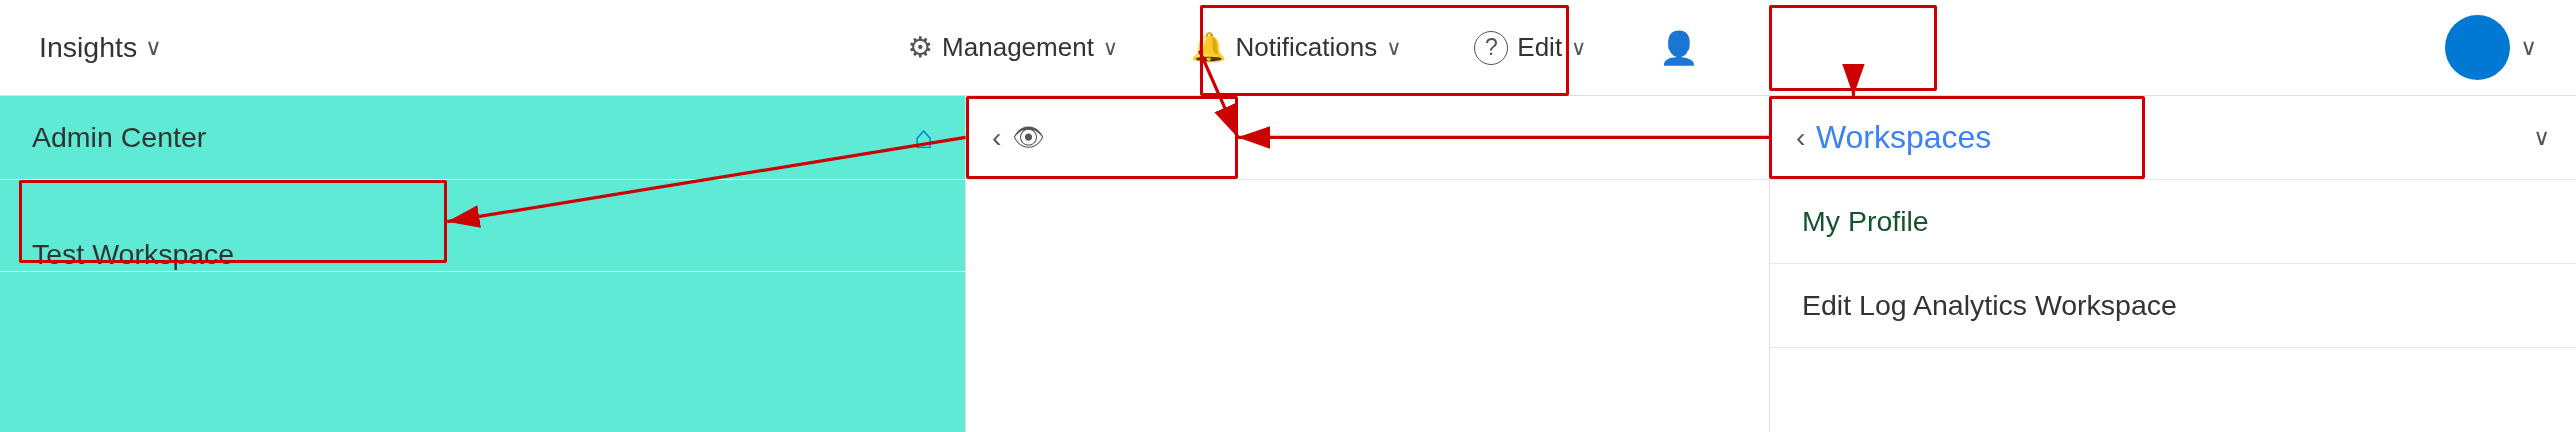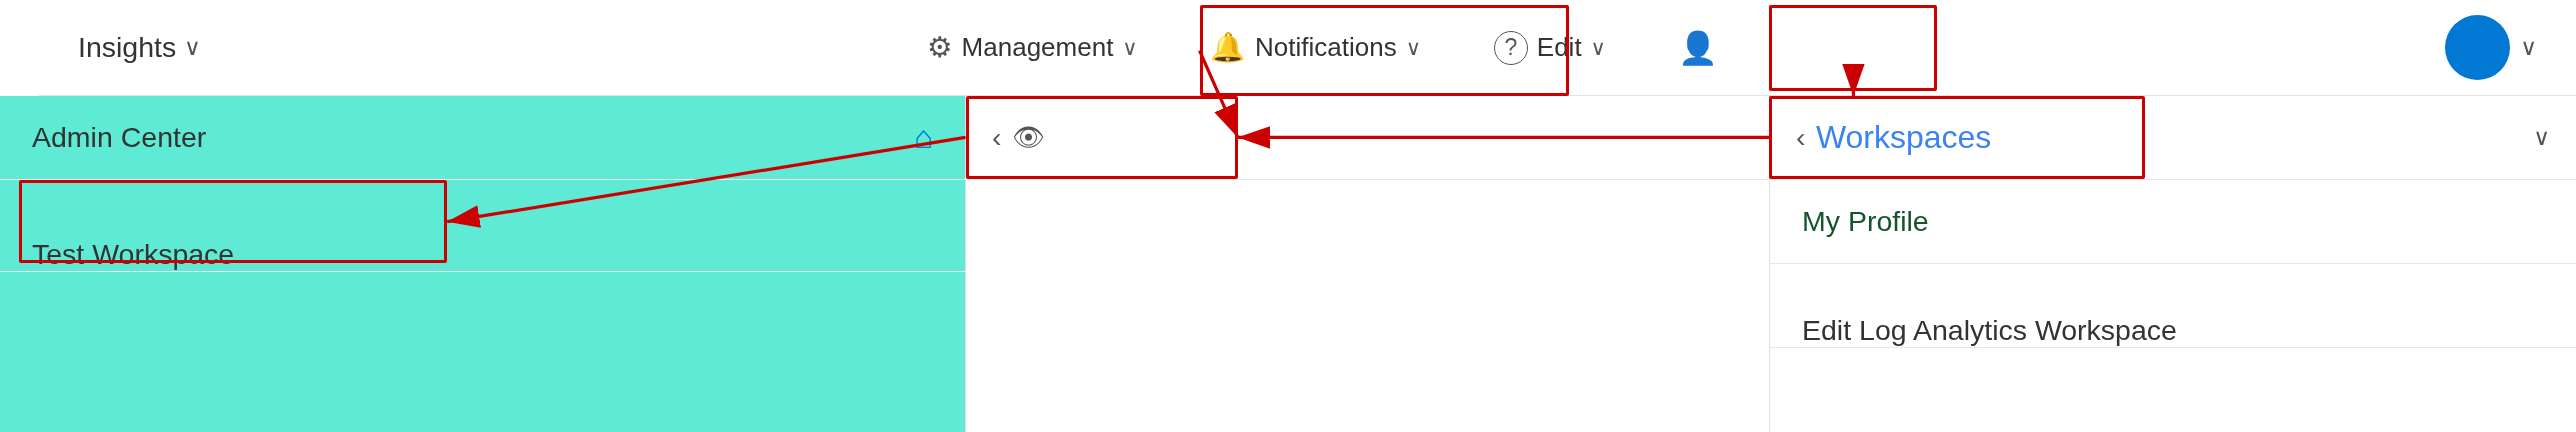--- a/index.html
+++ b/index.html
@@ -14,21 +14,20 @@
 
     
     .top-nav {
       display: flex;
       align-items: center;
       height: 96px;
       background: #fff;
       border-bottom: 1.3px solid #e0e0e0;
       padding: 0 26px;
       position: relative;
-      margin-left: 39px;
     }
 
     .nav-insights {
       display: flex;
       align-items: center;
       gap: 7.8px;
       font-size: 28.5px;
       color: #333;
       cursor: pointer;
       padding: 6.5px 13px;
@@ -214,21 +213,21 @@
       border-bottom: 0.6px solid #e8e8e8;
     }
 
     .my-profile-title {
       font-size: 28.5px;
       color: #14532d;
     }
 
     .edit-workspace-row {
       display: flex;
-      align-items: flex-end;
+      align-items: center;
       height: 84px;
       padding: 0 32px;
       border-bottom: 0.6px solid #e8e8e8;
     }
 
     .edit-workspace-title {
       font-size: 28.5px;
       color: #333;
     }
 

